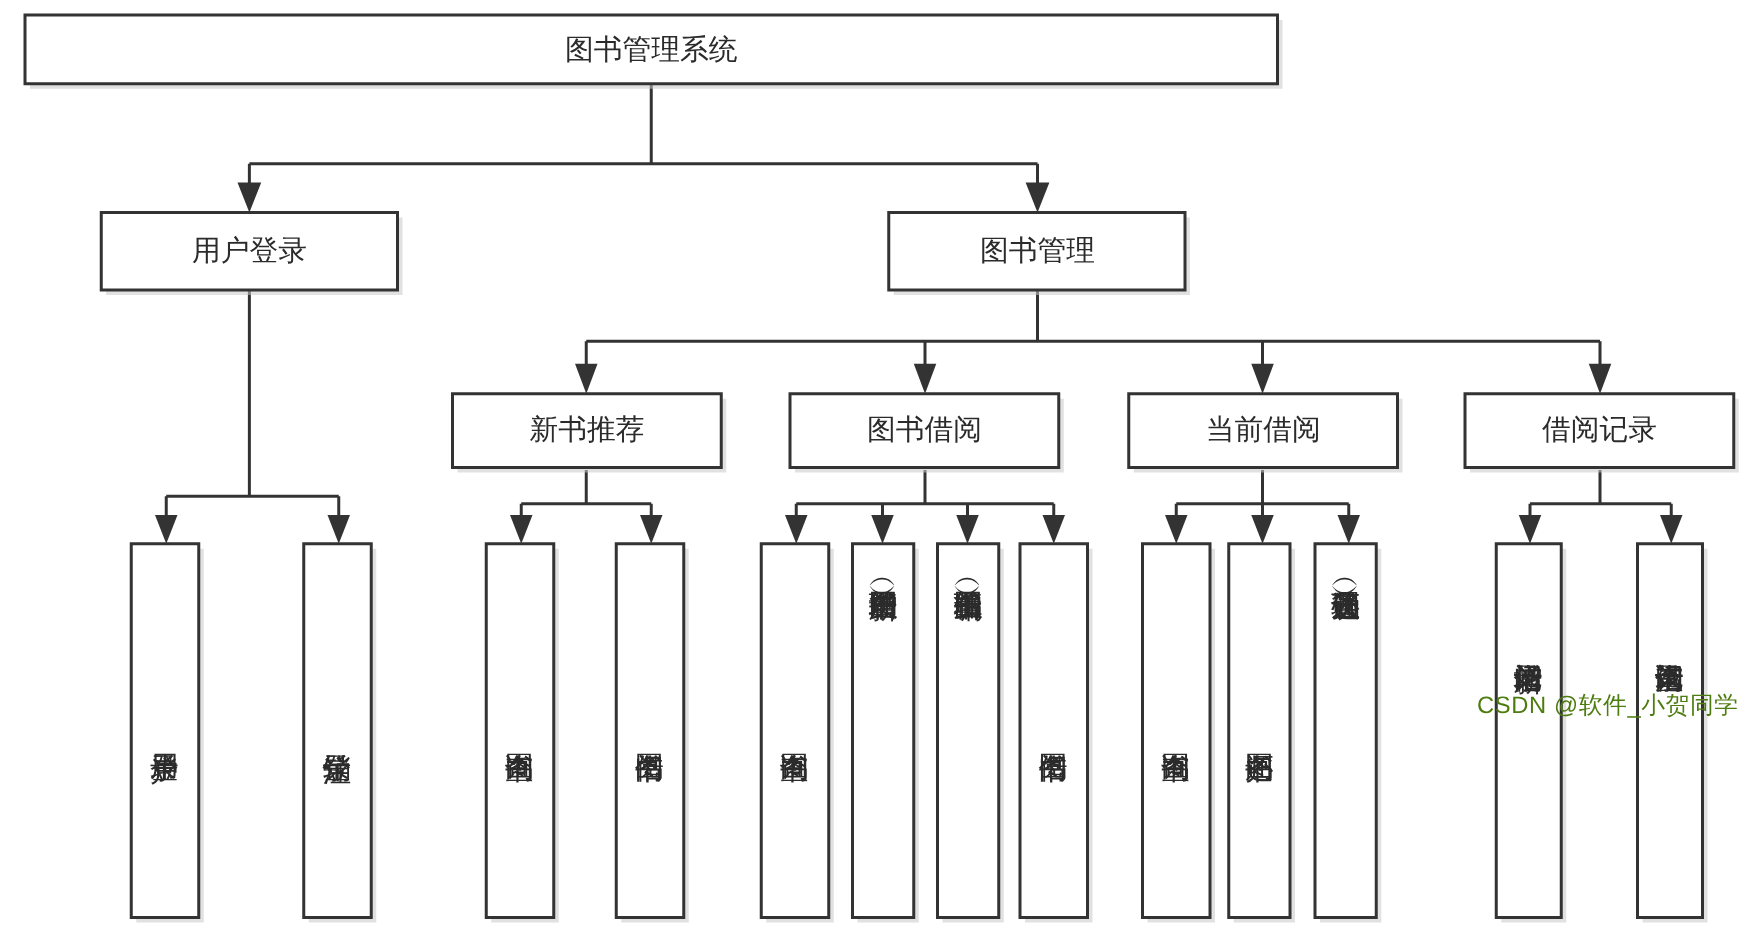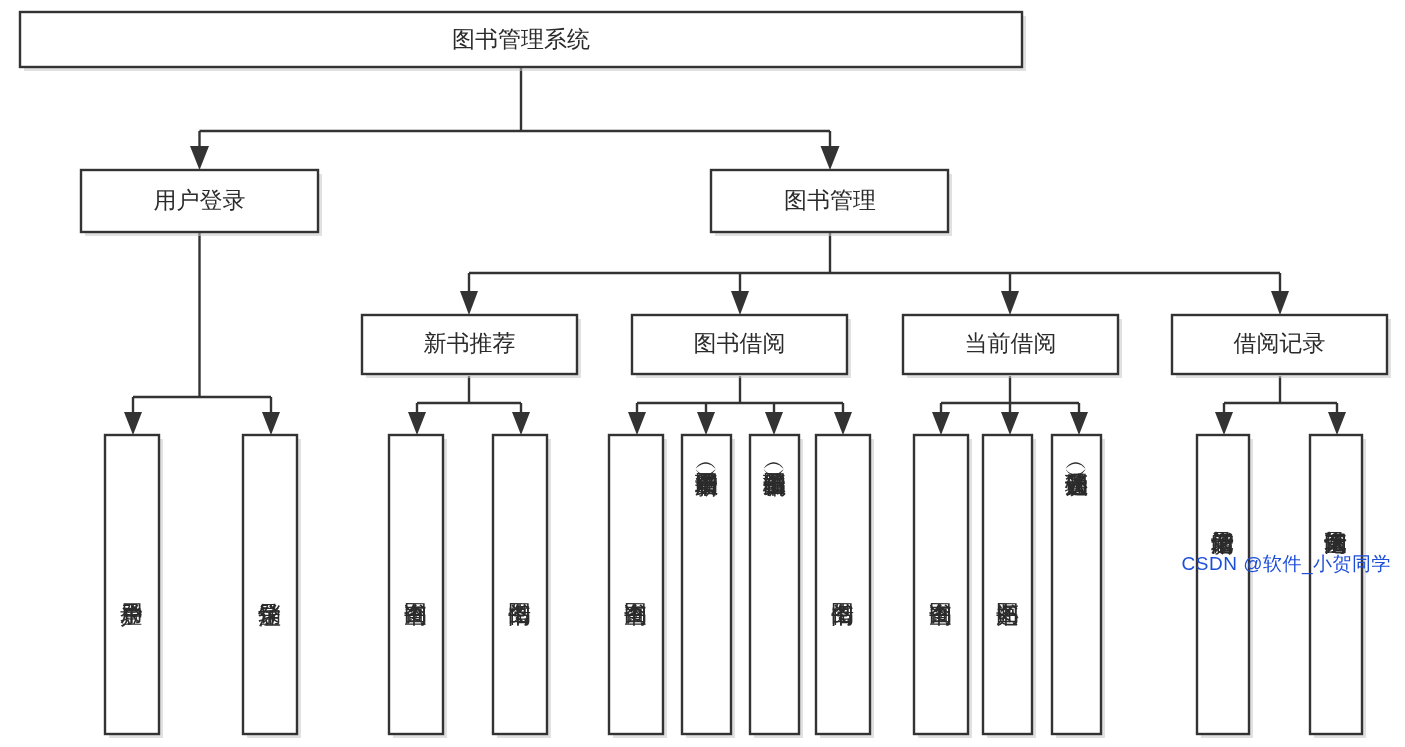--- a/index.html
+++ b/index.html
@@ -55,21 +55,21 @@
     font-family: "Liberation Sans", "DejaVu Sans", sans-serif;
     font-size: 23px;
     text-anchor: middle;
   }
   .watermark {
     position: absolute;
     right: 14px;
     bottom: 6px;
     font-family: "Liberation Sans", "DejaVu Sans", sans-serif;
     font-size: 19px;
-    color: #1d4ed8;
+    color: #4d7c0f;
     letter-spacing: 0.5px;
     white-space: nowrap;
     pointer-events: none;
   }
 </style>
 </head>
 <body>
 
 <div id="diagram-root">
 

